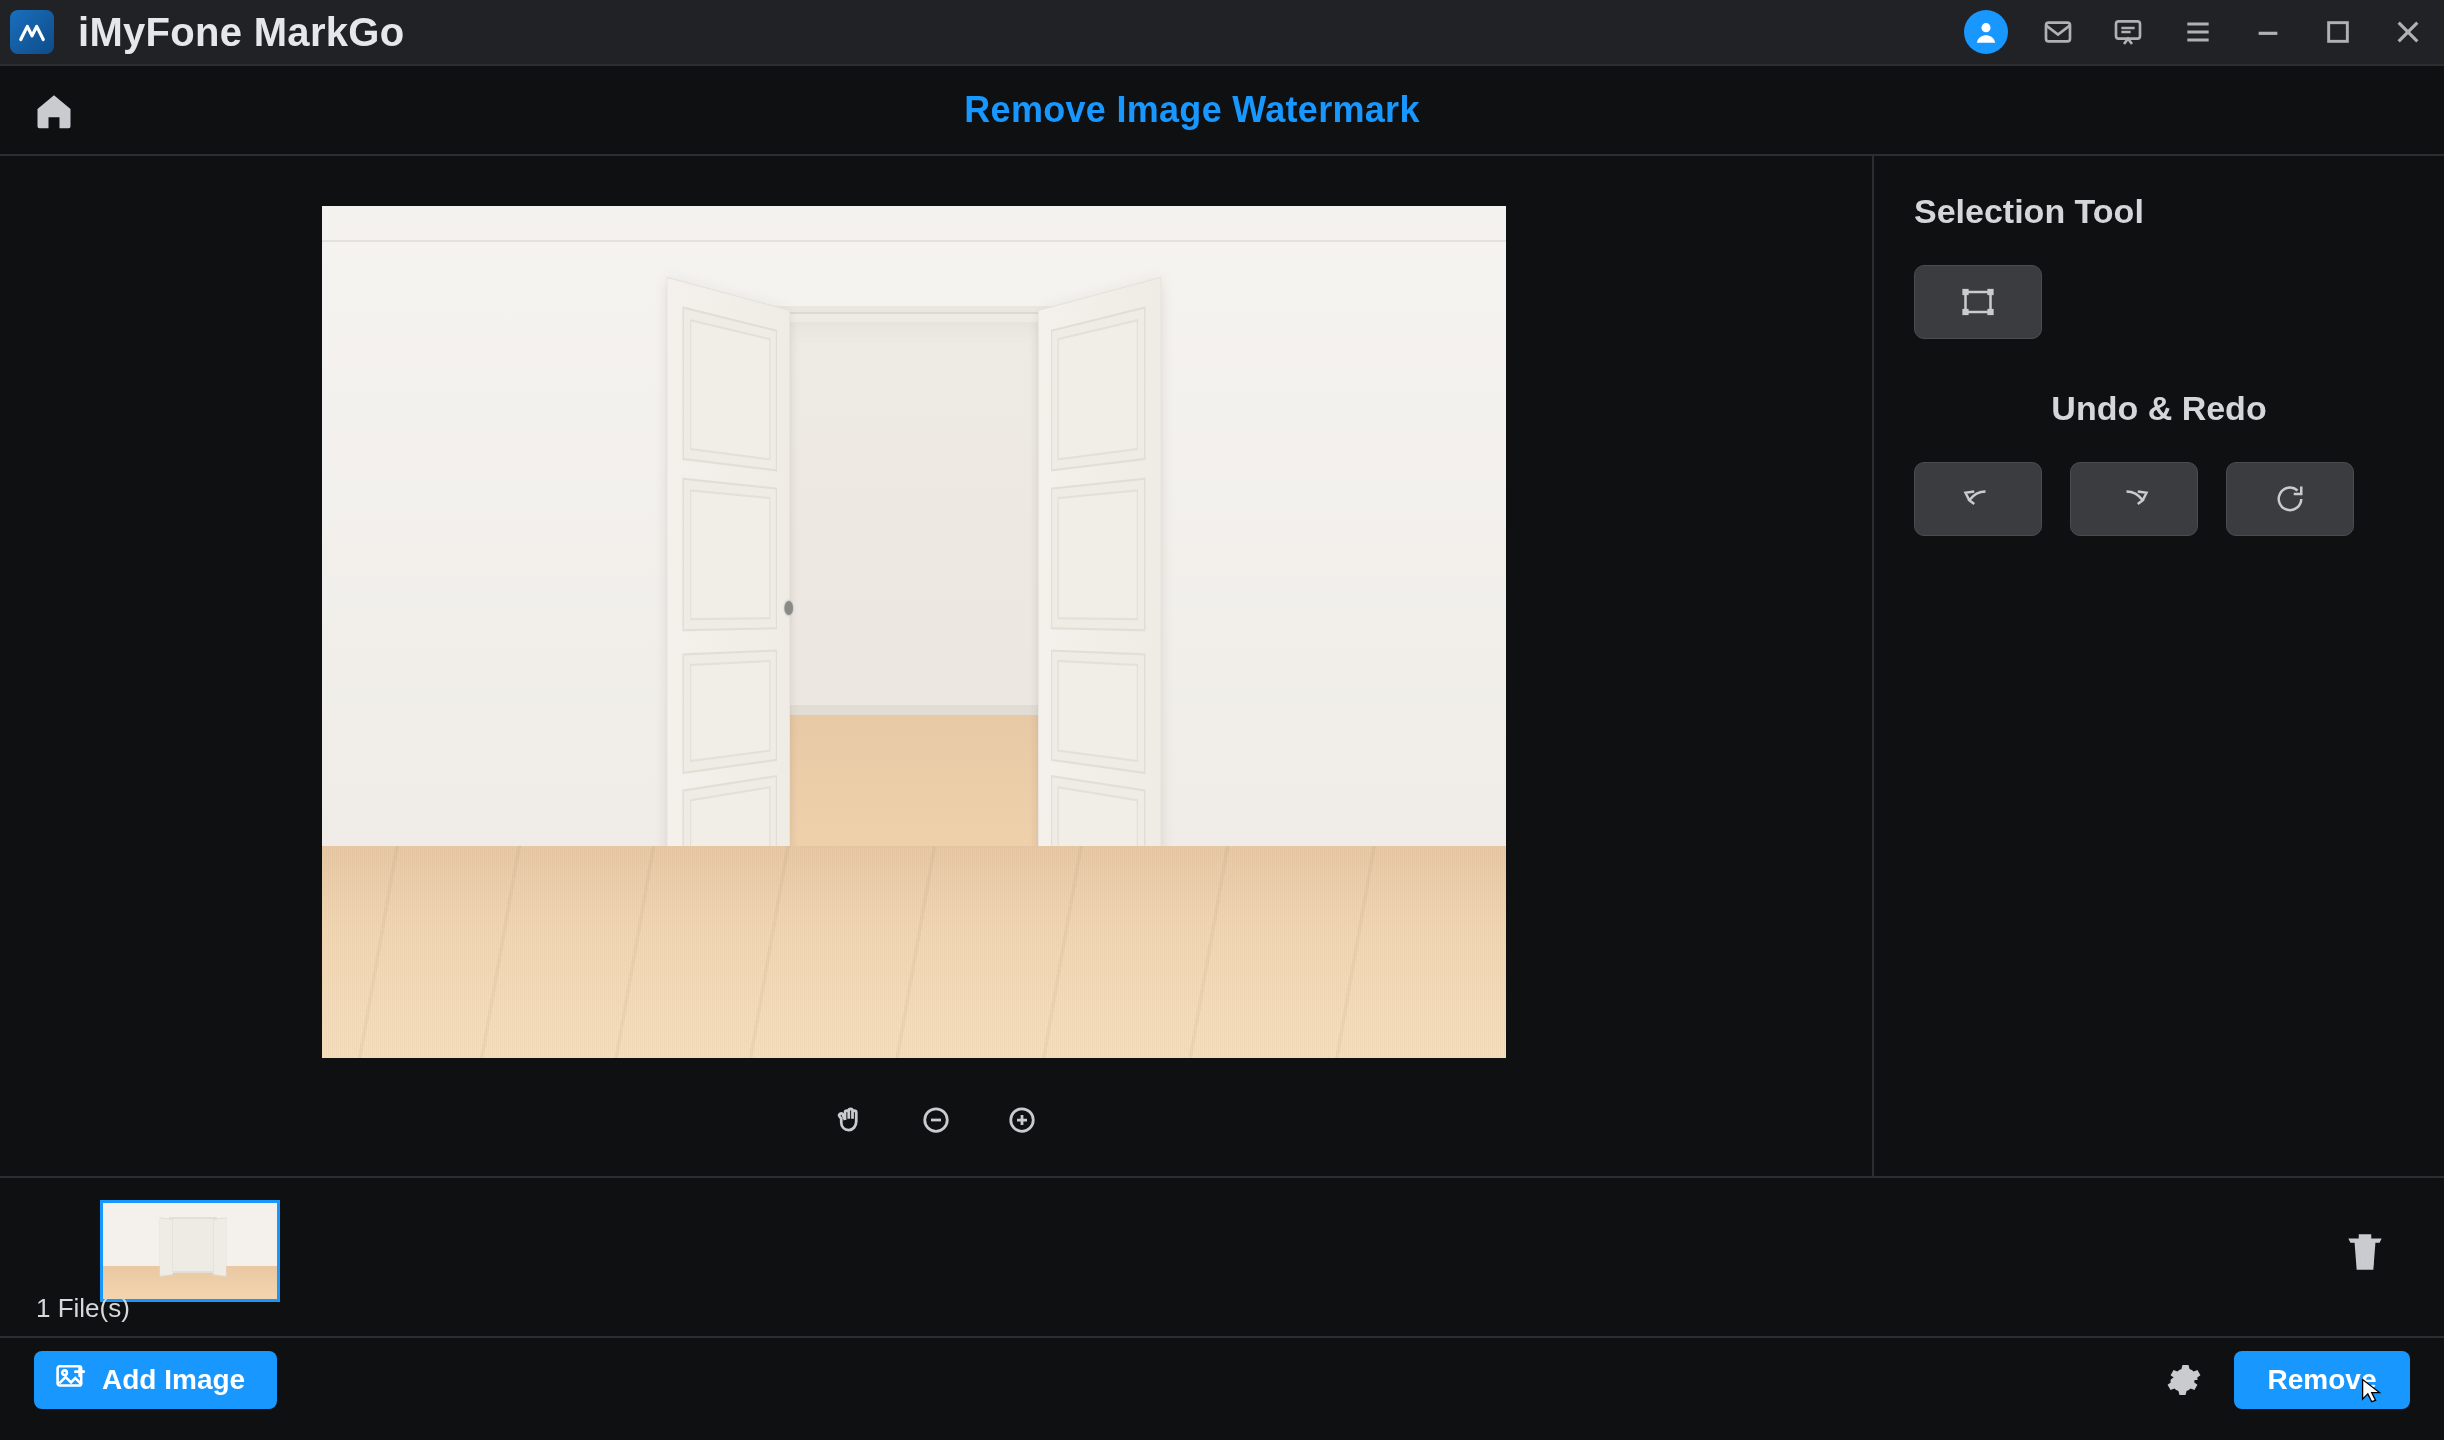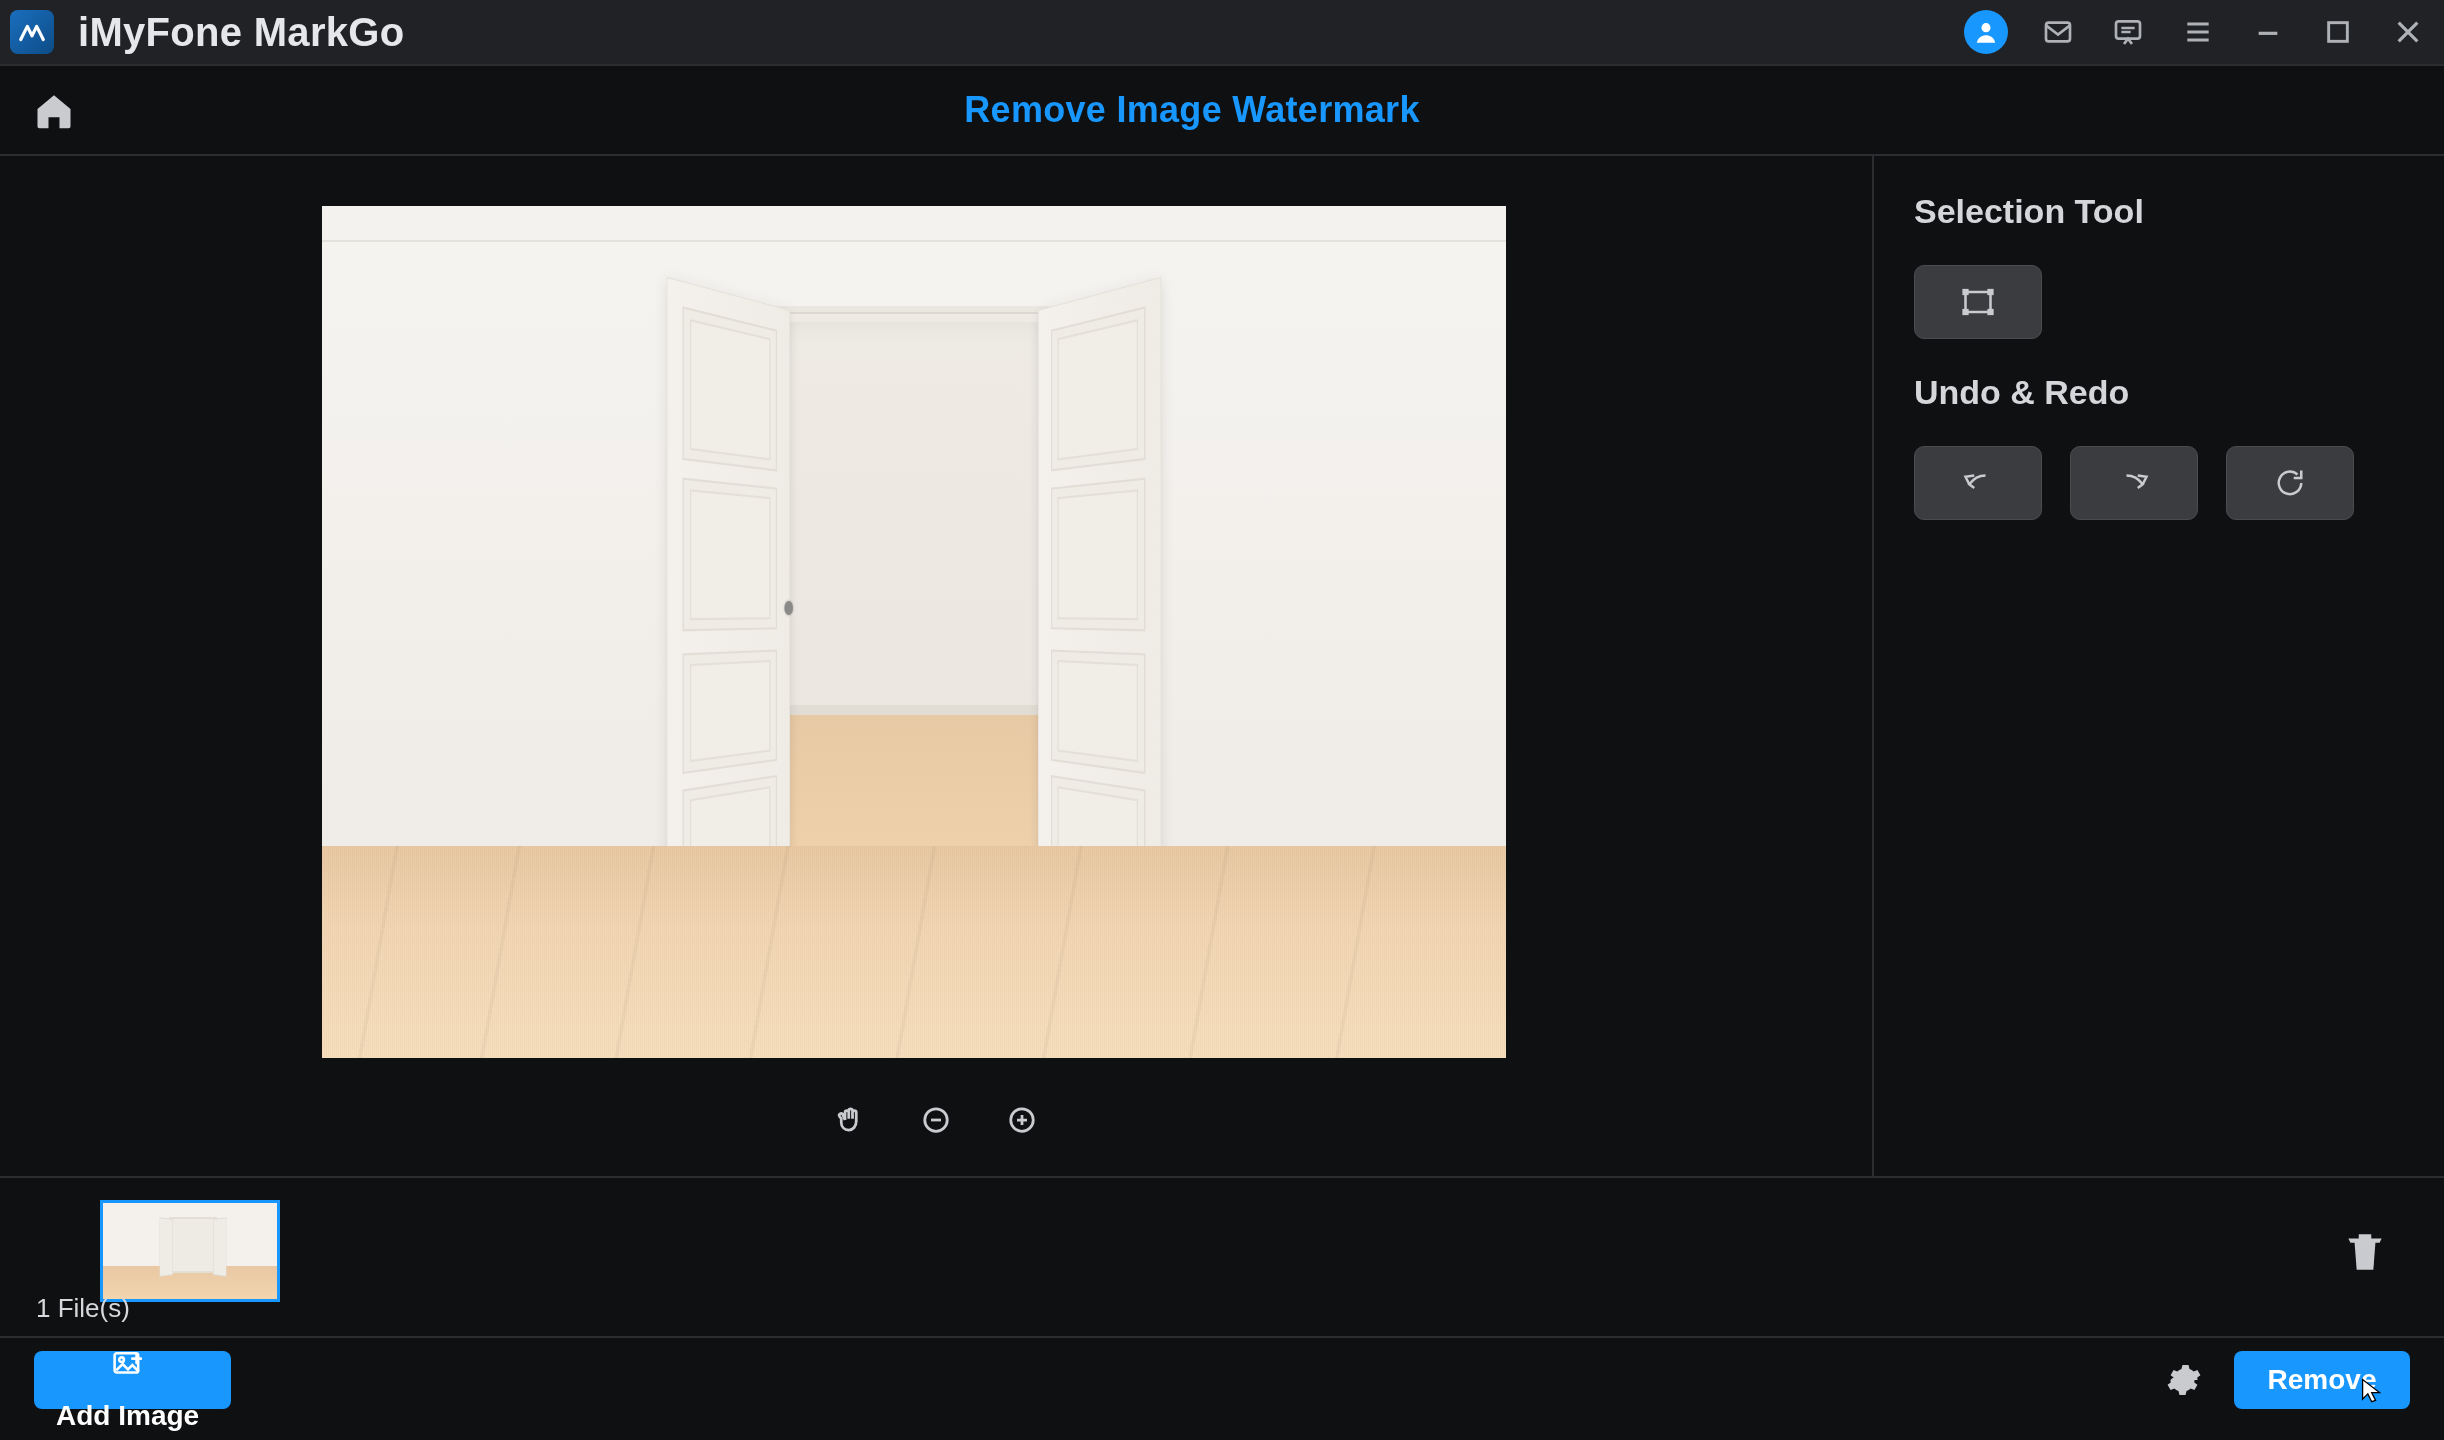--- a/index.html
+++ b/index.html
@@ -178,21 +178,21 @@
     flex-direction: column;
     position: relative;
     gap: 8px;
   }
   .sp-heading {
     font-size: 34px;
     font-weight: 700;
     color: #d4d6d9;
     margin-bottom: 26px;
   }
-  .sp-heading.second { margin-top: 26px; }
+  .sp-heading.second { margin-top: 42px; text-align: center; }
   .tool-row { display: flex; gap: 28px; }
   .tool-btn {
     width: 128px; height: 74px;
     background: #3a3c40;
     border: 1px solid #4a4c50;
     border-radius: 10px;
     display: flex; align-items: center; justify-content: center;
     color: #c9cbcf;
   }
   .tool-btn svg { width: 40px; height: 40px; stroke: currentColor; fill:none; stroke-width:2; }
@@ -256,21 +256,21 @@
     padding: 0 34px;
     position: relative;
   }
   .add-image {
     height: 58px;
     padding: 0 32px 0 22px;
     background: #1897ff;
     color: #fff;
     border-radius: 8px;
     display: flex; align-items: center; gap: 16px;
-    font-size: 28px; font-weight: 600; flex-direction: column;
+    font-size: 28px; font-weight: 600;
   }
   .add-image svg { width: 30px; height: 26px; stroke:#fff; fill:none; stroke-width:2.4; }
   .bottom-spacer { flex:1; }
   .settings-btn {
     width: 44px; height: 44px; color:#c9cbcf;
     display:flex;align-items:center;justify-content:center; margin-right: 28px;
   }
   .settings-btn svg{width:36px;height:36px;fill:currentColor;}
   .export-btn {
     height: 58px; width: 176px;

